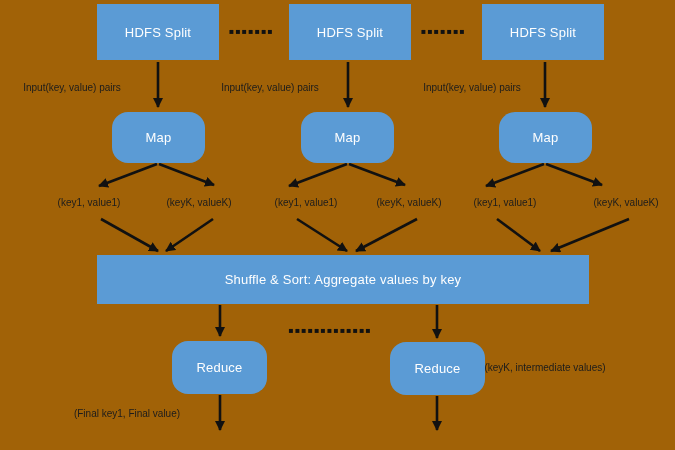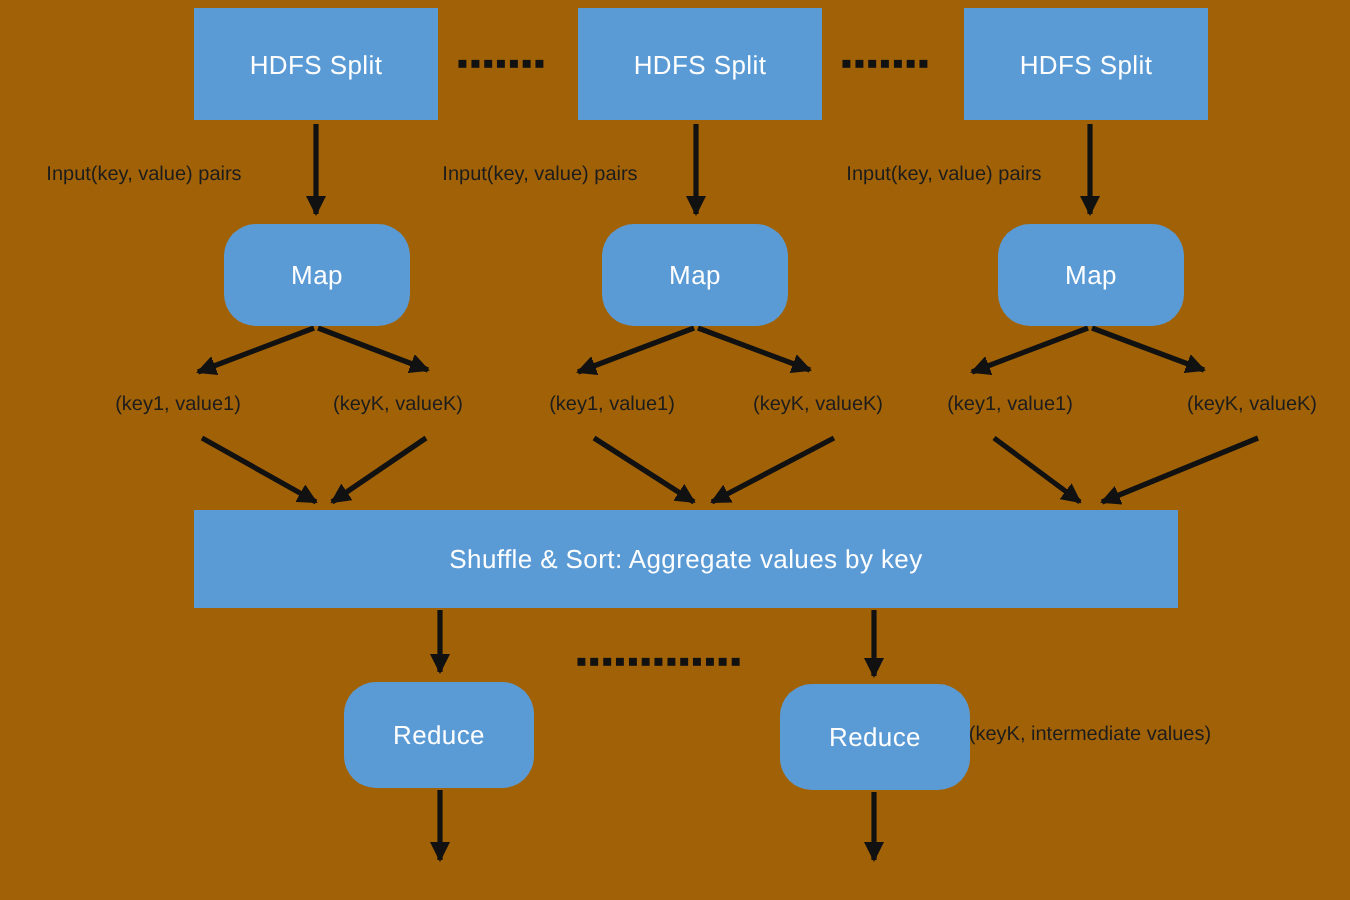--- a/index.html
+++ b/index.html
@@ -86,14 +86,15 @@
   <div class="lbl" style="left:566px;top:195px;width:120px;">(keyK, valueK)</div>
 
   <div class="node" style="left:97px;top:255px;width:492px;height:49px;">Shuffle &amp; Sort: Aggregate values by key</div>
 
   <div class="dots" style="left:288px;top:326px;width:78px;">▪▪▪▪▪▪▪▪▪▪▪▪▪</div>
   <div class="lbl" style="left:455px;top:316px;width:180px;margin-top:44px;">(keyK, intermediate values)</div>
 
   <div class="node rounded" style="left:172px;top:341px;width:95px;height:53px;">Reduce</div>
   <div class="node rounded" style="left:390px;top:342px;width:95px;height:53px;">Reduce</div>
 
+  <div class="lbl" style="left:37px;top:406px;width:180px;">(Final key1, Final value)</div>
 
 </div>
 
 </body></html>

